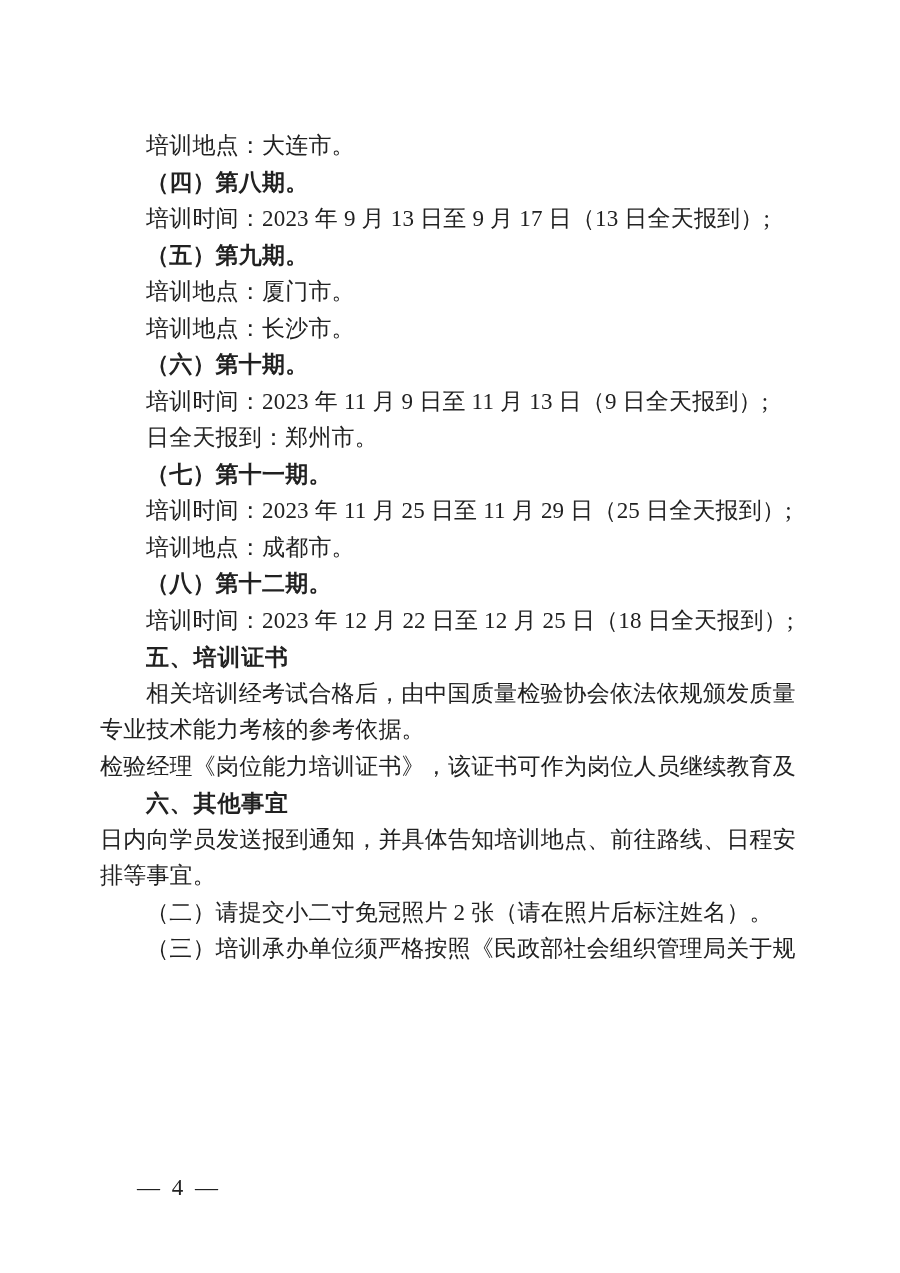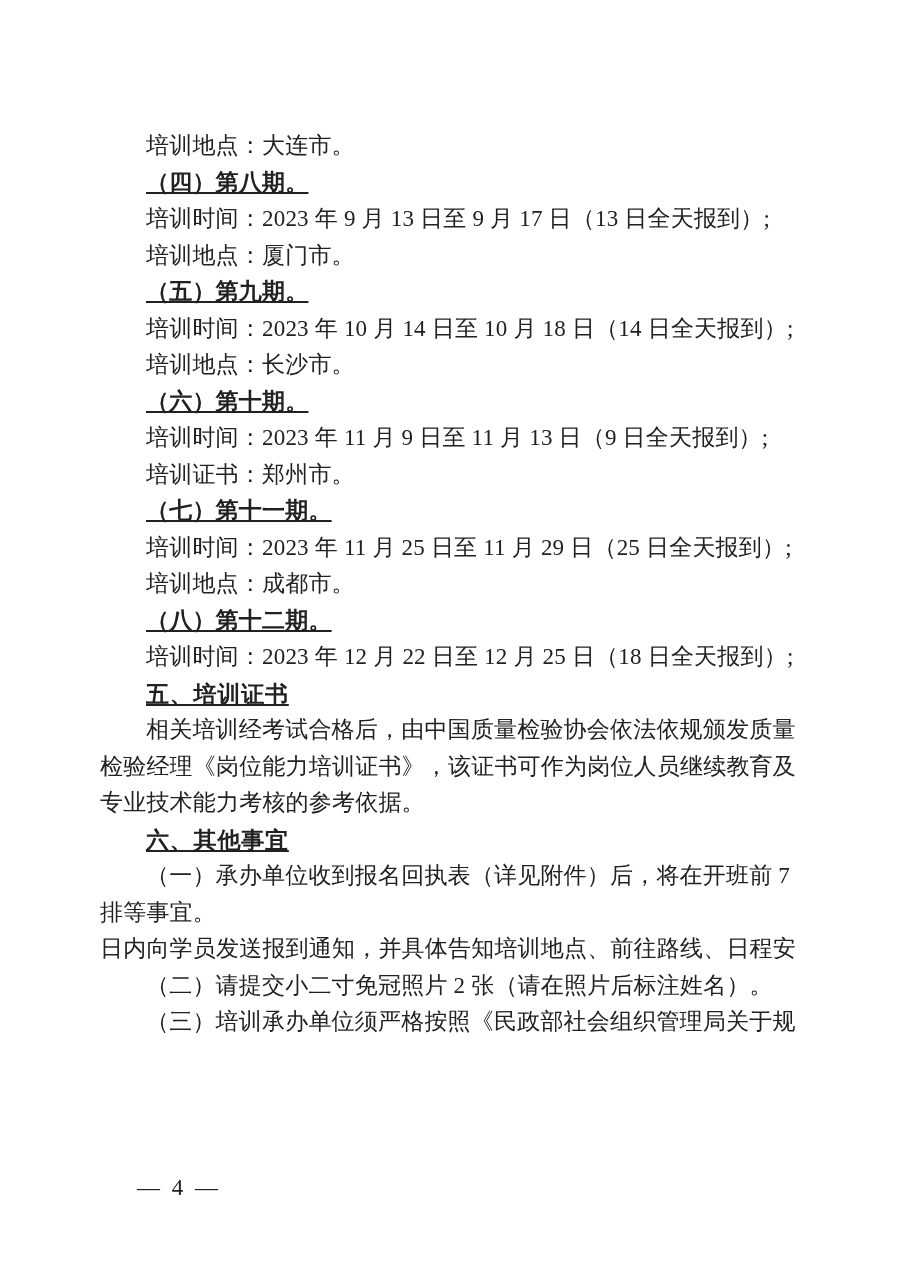--- a/index.html
+++ b/index.html
@@ -32,21 +32,20 @@
     line-height: 36.5px;
     color: #212121;
     letter-spacing: 0.2px;
     white-space: pre;
   }
   .line.indent {
     padding-left: 46px;
   }
   .line.bold {
     font-weight: 700;
-    text-decoration: underline;
   }
   .line.heading {
     font-weight: 700;
     font-family: "Liberation Sans", sans-serif;
     letter-spacing: 0.8px;
   }
   .footer {
     position: absolute;
     left: 137px;
     top: 1172px;
@@ -58,37 +57,35 @@
   }
 </style>
 </head>
 <body>
 
 <div class="page">
   <div class="doc-body">
       <div class="line indent">培训地点：大连市。</div>
       <div class="line indent bold">（四）第八期。</div>
       <div class="line indent">培训时间：2023 年 9 月 13 日至 9 月 17 日（13 日全天报到）;</div>
+      <div class="line indent bold">（五）第九期。</div>
       <div class="line indent">培训地点：厦门市。</div>
-      <div class="line indent bold">（五）第九期。</div>
-      <div class="line indent">培训时间：2023 年 10 月 14 日至 10 月 18 日（14 日全天报到）;</div>
       <div class="line indent">培训地点：长沙市。</div>
       <div class="line indent bold">（六）第十期。</div>
       <div class="line indent">培训时间：2023 年 11 月 9 日至 11 月 13 日（9 日全天报到）;</div>
-      <div class="line indent">培训证书：郑州市。</div>
+      <div class="line indent">日全天报到：郑州市。</div>
       <div class="line indent bold">（七）第十一期。</div>
       <div class="line indent">培训时间：2023 年 11 月 25 日至 11 月 29 日（25 日全天报到）;</div>
       <div class="line indent">培训地点：成都市。</div>
       <div class="line indent bold">（八）第十二期。</div>
       <div class="line indent">培训时间：2023 年 12 月 22 日至 12 月 25 日（18 日全天报到）;</div>
       <div class="line indent bold heading">五、培训证书</div>
       <div class="line indent">相关培训经考试合格后，由中国质量检验协会依法依规颁发质量</div>
+      <div class="line">专业技术能力考核的参考依据。</div>
       <div class="line">检验经理《岗位能力培训证书》，该证书可作为岗位人员继续教育及</div>
-      <div class="line">专业技术能力考核的参考依据。</div>
       <div class="line indent bold heading">六、其他事宜</div>
-      <div class="line indent">（一）承办单位收到报名回执表（详见附件）后，将在开班前 7</div>
+      <div class="line">日内向学员发送报到通知，并具体告知培训地点、前往路线、日程安</div>
       <div class="line">排等事宜。</div>
-      <div class="line">日内向学员发送报到通知，并具体告知培训地点、前往路线、日程安</div>
       <div class="line indent">（二）请提交小二寸免冠照片 2 张（请在照片后标注姓名）。</div>
       <div class="line indent">（三）培训承办单位须严格按照《民政部社会组织管理局关于规</div>
     </div>
   <div class="footer">— 4 —</div>
 </div>
 
 </body></html>

